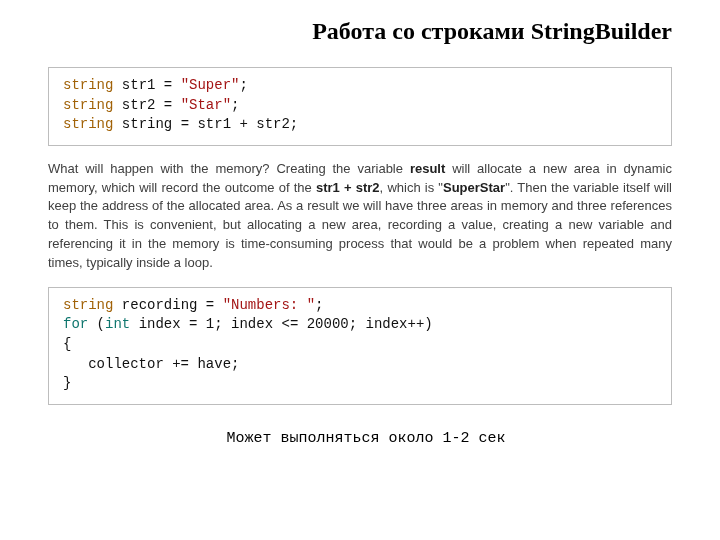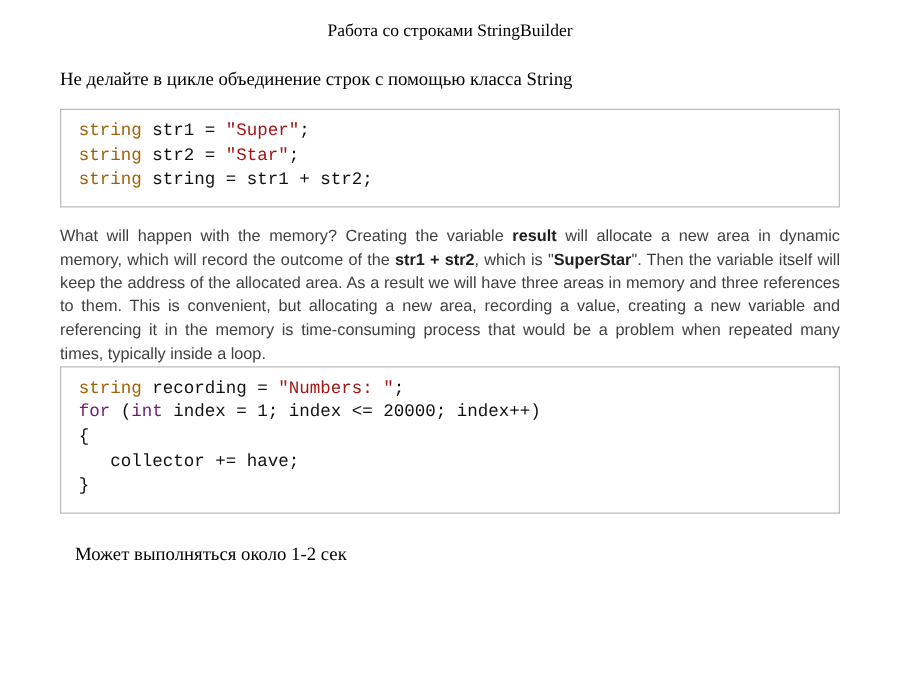--- a/index.html
+++ b/index.html
@@ -11,68 +11,69 @@
     font-family: "Times New Roman", Times, serif;
     font-size: 15px;
     color: #000;
   }
   .page {
     box-sizing: border-box;
     width: 720px;
     padding: 18px 48px 0 48px;
   }
   .title {
-    text-align: center;
-    font-weight: normal;
-    font-size: 14px;
+    text-align: right;
+    font-weight: bold;
+    font-size: 24px;
     margin-bottom: 22px;
   }
   .intro {
     text-align: left;
     margin-bottom: 14px;
   }
   .codebox {
     border: 1px solid #bdbdbd;
     background: #ffffff;
     padding: 8px 14px 10px 14px;
     font-family: Consolas, "Courier New", monospace;
     font-size: 14px;
     line-height: 1.4;
     color: #111;
     white-space: pre;
     margin-bottom: 14px;
   }
-  .kw { color: #701a75; }      
+  .kw { color: #0f766e; }      
   .type { color: #a16207; }    
   .str { color: #a31515; }     
   .explain {
     font-family: Verdana, Arial, sans-serif;
     font-size: 13px;
     line-height: 1.45;
     color: #404040;
     text-align: justify;
+    margin-bottom: 14px;
   }
   .explain b, .explain strong {
     color: #202020;
     font-weight: bold;
   }
   .footnote {
-    text-align: left;
+    text-align: center;
     margin-top: 25px;
     padding-left: 12px;
+    font-family: Liberation Mono, monospace;
   }
 </style>
 </head>
 <body>
 
 <div class="page">
 
   <div class="title">Работа со строками StringBuilder</div>
 
-  <div class="intro">Не делайте в цикле объединение строк с помощью класса String</div>
 
   <div class="codebox"><span class="type">string</span><span> str1 = </span><span class="str">"Super"</span><span>;</span>
 <span class="type">string</span><span> str2 = </span><span class="str">"Star"</span><span>;</span>
 <span class="type">string</span><span> string = str1 + str2;</span></div>
 
   <div class="explain"><span>What will happen with the memory? Creating the variable </span><strong>result</strong><span> will allocate a new area in dynamic memory, which will record the outcome of the </span><strong>str1 + str2</strong><span>, which is "</span><strong>SuperStar</strong><span>". Then the variable itself will keep the address of the allocated area. As a result we will have three areas in memory and three references to them. This is convenient, but allocating a new area, recording a value, creating a new variable and referencing it in the memory is time-consuming process that would be a problem when repeated many times, typically inside a loop.</span></div>
 
   <div class="codebox"><span class="type">string</span><span> recording = </span><span class="str">"Numbers: "</span><span>;</span>
 <span class="kw">for</span><span> (</span><span class="kw">int</span><span> index = 1; index &lt;= 20000; index++)</span>
 <span>{</span>

